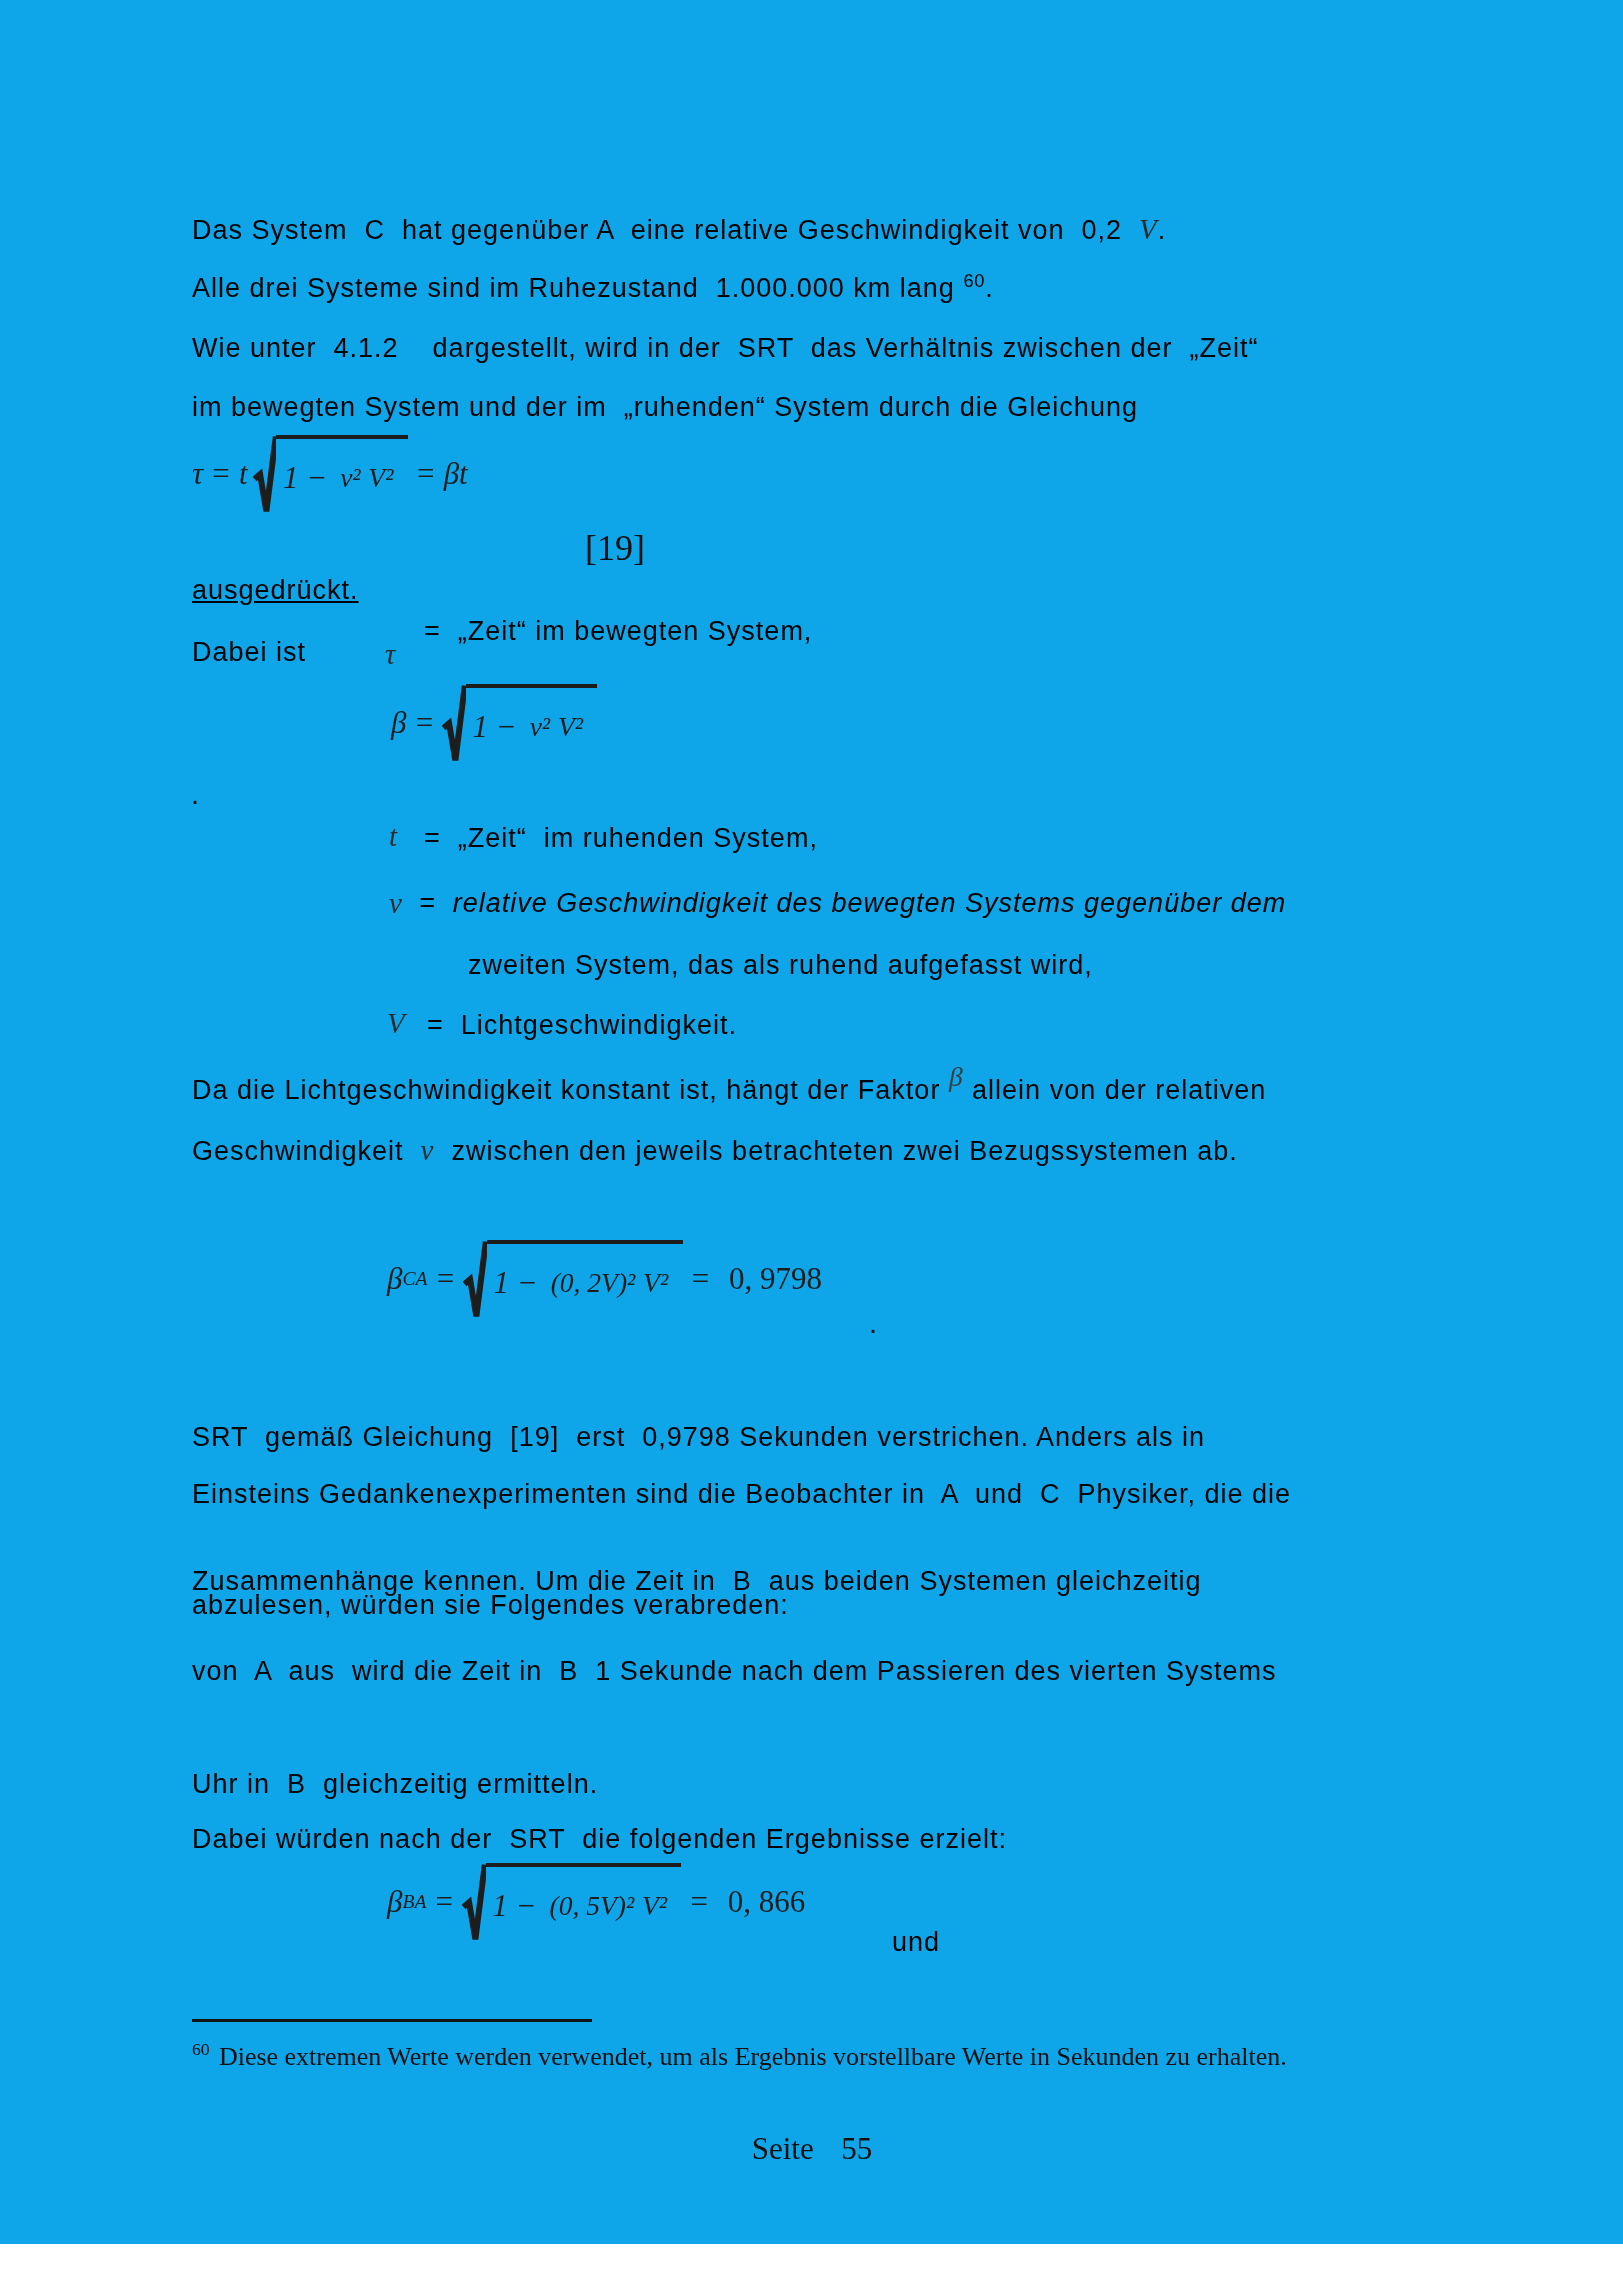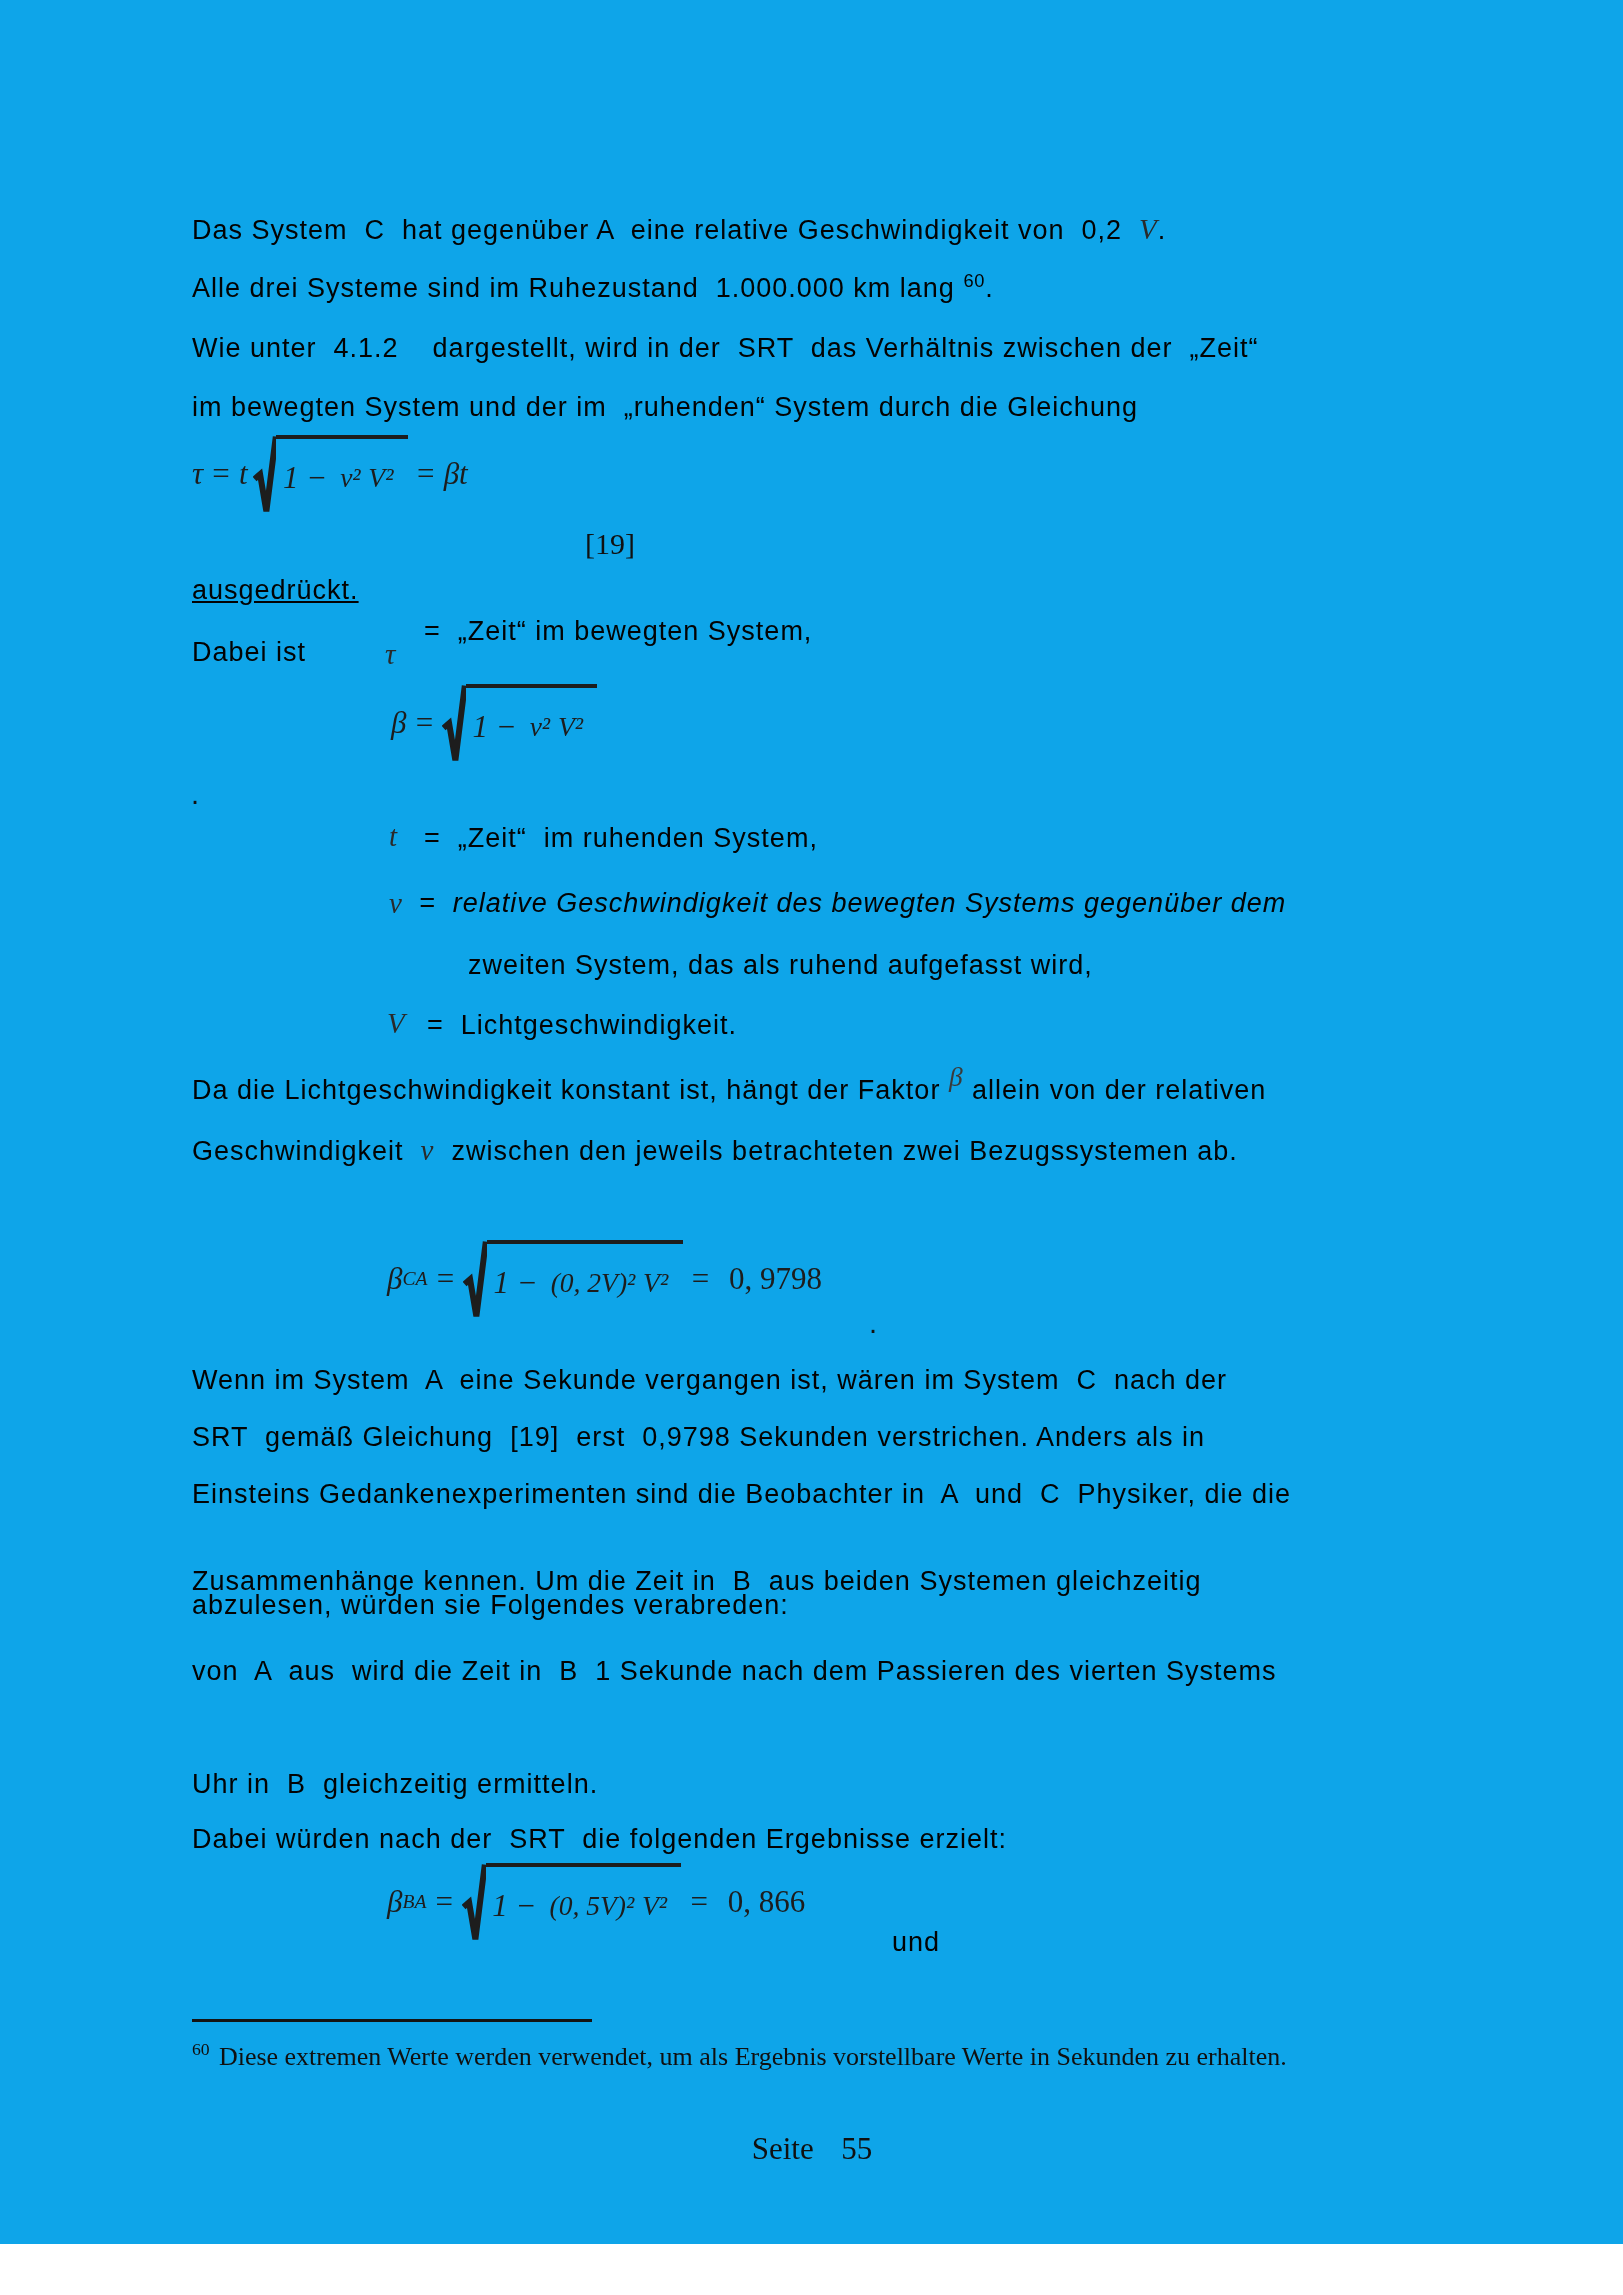--- a/index.html
+++ b/index.html
@@ -72,21 +72,21 @@
   .frac .num,.frac .den{
     font-style:italic;
     font-size:27.5px;
     line-height:1.15;
     padding:0 3.9px;
     white-space:pre;
   }
   .frac .bar{height:4.6px;background:#1d1d1d;align-self:stretch;}
   .fsub{font-size:19.6px;font-style:italic;}
   .result{margin-left:10.5px;font-style:normal;white-space:pre;}
-  .eq-label{font-family:"Liberation Serif","DejaVu Serif",serif;font-size:30px;color:#111;}
+  .eq-label{font-family:"Liberation Serif","DejaVu Serif",serif;font-size:36px;color:#111;}
   .stray-dot{font-size:29px;color:#111;}
   
   .footnote-rule{background:#141414;}
   .footnote{
     font-family:"Liberation Serif","DejaVu Serif",serif;
     font-size:26px;
     color:#101010;
   }
   .footnote .fn-sup{
     font-size:17.7px;
@@ -197,21 +197,20 @@
           <span class="bar"></span>
           <span class="den">V²</span>
         </span>
       </span>
     </span>
     <span class="tok eqsign">=</span>
     <span class="tok up result">0, 9798</span>
   </div>
   <div class="abs stray-dot" style="left:869px;top:1307px;">.</div>
 
-  <div class="abs body-line t" style="left:192px;top:1364px;">Wenn im System  A  eine Sekunde vergangen ist, wären im System  C  nach der</div>
   <div class="abs body-line t" style="left:192px;top:1421px;">SRT  gemäß Gleichung  [19]  erst  0,9798 Sekunden verstrichen. Anders als in</div>
   <div class="abs body-line t" style="left:192px;top:1478px;">Einsteins Gedankenexperimenten sind die Beobachter in  A  und  C  Physiker, die die</div>
   <div class="abs body-line t" style="left:192px;top:1533px;margin-top:32px;">Zusammenhänge kennen. Um die Zeit in  B  aus beiden Systemen gleichzeitig</div>
   <div class="abs body-line t" style="left:192px;top:1589px;">abzulesen, würden sie Folgendes verabreden:</div>
 
   <div class="abs body-line t" style="left:192px;top:1655px;">von  A  aus  wird die Zeit in  B  1 Sekunde nach dem Passieren des vierten Systems</div>
   <div class="abs body-line t" style="left:192px;top:1768px;">Uhr in  B  gleichzeitig ermitteln.</div>
   <div class="abs body-line t" style="left:192px;top:1823px;">Dabei würden nach der  SRT  die folgenden Ergebnisse erzielt:</div>
 
   <div class="abs eq" style="left:387px;top:1863px;">

